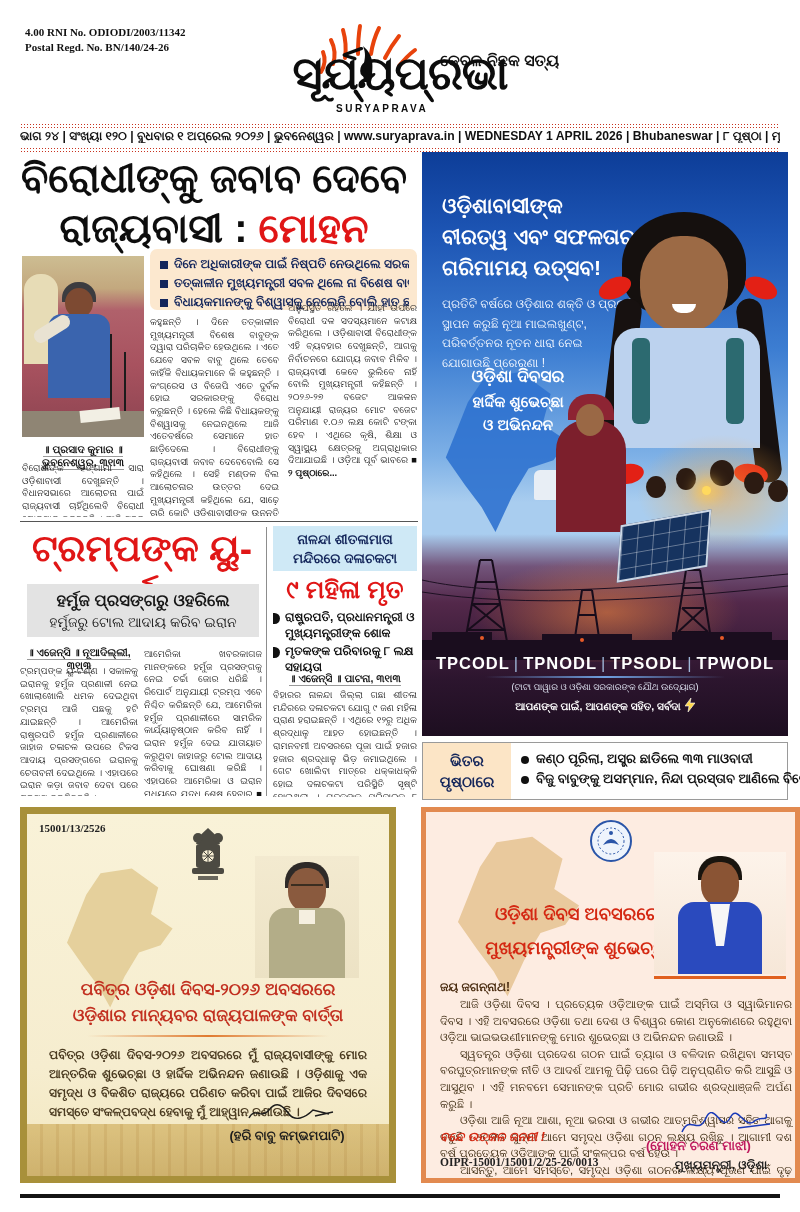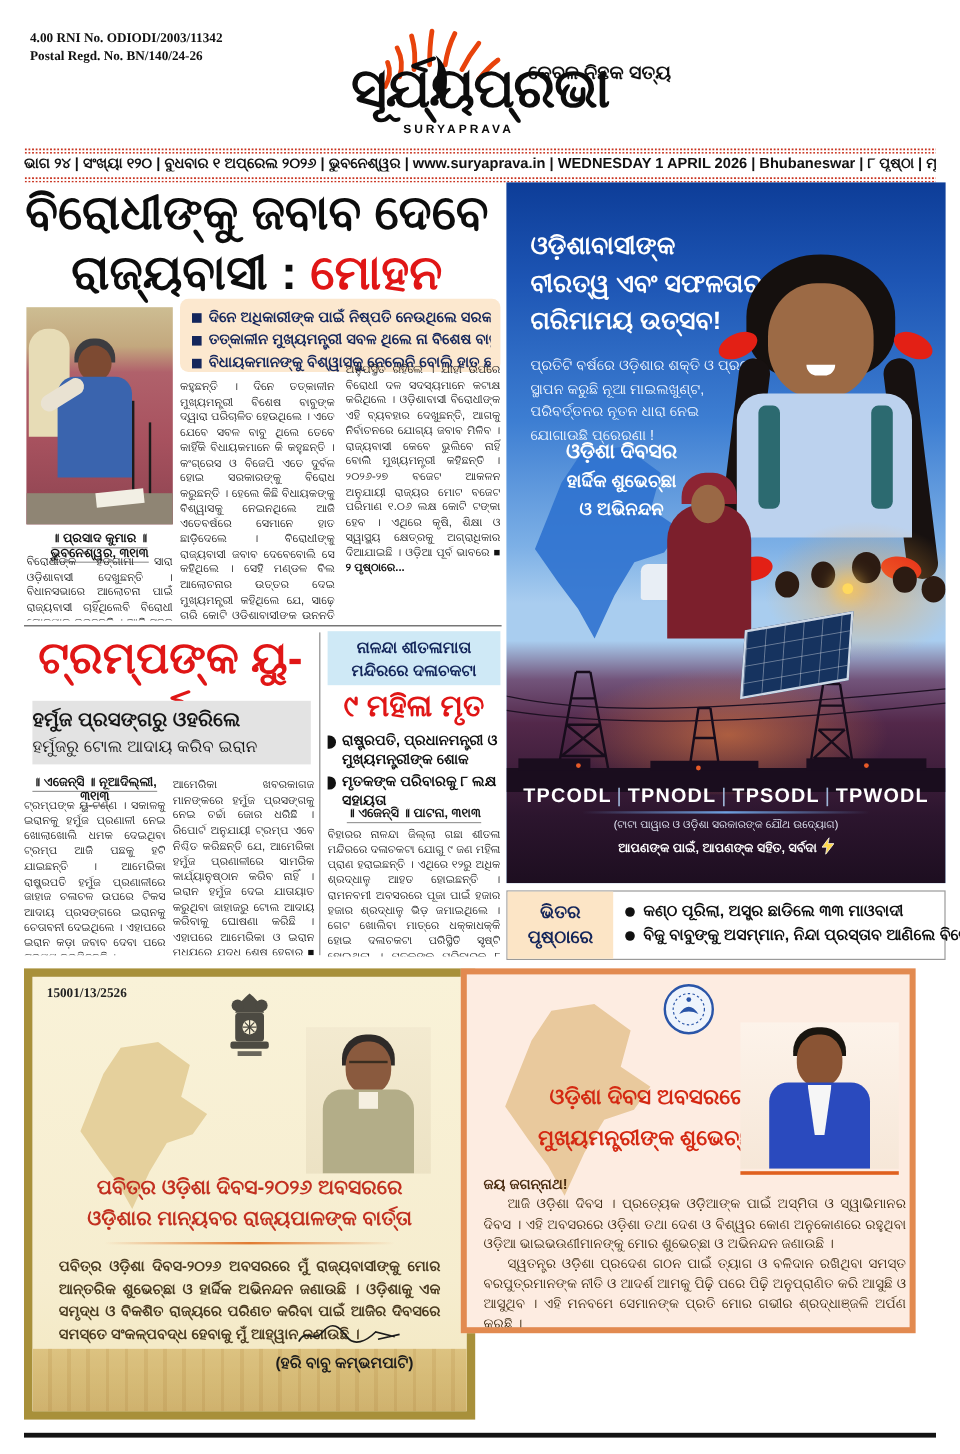--- a/index.html
+++ b/index.html
@@ -42,21 +42,21 @@
   .lead-byline { left:22px; top:443px; width:122px; }
   .bodytxt { font-size:9.4px; line-height:12.7px; color:#1d1d1d; text-align:justify; overflow:hidden; }
   .lead-c1 { left:22px; top:462px; width:122px; height:55px; }
   .lead-c2 { left:150px; top:316px; width:129px; height:200px; }
   .lead-c3 { left:288px; top:302px; width:129px; height:200px; }
   .contd { font-weight:bold; color:#111; }
   .rule-lead { left:20px; top:521px; width:398px; height:1px; background:#555; }
 
   
   .trump-hl { left:18px; top:525px; width:248px; text-align:center; font-size:37px; line-height:48px; font-weight:bold; color:#e01616; }
-  .trump-sub { left:27px; top:584px; width:232px; height:53px; background:#e3e3e3; padding-top:4px; }
+  .trump-sub { left:27px; top:584px; width:232px; height:53px; background:#e3e3e3; text-align:center; padding-top:4px; }
   .trump-sub .l1 { font-size:16.5px; font-weight:bold; color:#151515; line-height:24px; }
   .trump-sub .l2 { font-size:14px; font-weight:normal; color:#151515; line-height:21px; }
   .trump-byline { left:20px; top:646px; width:118px; }
   .trump-c1 { left:20px; top:665px; width:118px; height:131px; }
   .trump-c2 { left:144px; top:648px; width:118px; height:148px; }
   .vrule { left:266px; top:527px; width:1px; height:269px; background:#8d8d8d; }
 
   
   .nal-kicker { left:273px; top:526px; width:144px; height:45px; background:#cfe9f6; text-align:center; padding-top:4px; }
   .nal-kicker div { font-size:13.5px; line-height:19px; font-weight:bold; color:#13255a; }
@@ -139,21 +139,21 @@
   .gv-h1 { left:0; top:166px; width:362px; text-align:center; font-size:17px; font-weight:bold; color:#c23020; }
   .gv-h2 { left:0; top:192px; width:362px; text-align:center; font-size:17px; font-weight:bold; color:#c23020; }
   .gv-div { left:60px; top:221px; width:242px; height:2px; background:linear-gradient(90deg, transparent, #e07a30, transparent); }
   .gv-body { left:22px; top:232px; width:318px; font-size:12.3px; line-height:19px; font-weight:bold; color:#4a3a20; text-align:justify; }
   .gv-frieze { left:0; bottom:0; width:362px; height:52px; opacity:.8;
     background:repeating-linear-gradient(90deg,#ead9a8 0 13px,#dfc890 13px 16px), linear-gradient(180deg,#ead9a8,#d8c288); background-blend-mode:multiply; }
   .gv-sign { left:218px; top:288px; }
   .gv-name { left:170px; top:314px; width:180px; text-align:center; font-size:13px; font-weight:bold; color:#1c1c1c; }
 
   
-  .cm-ad { left:384px; top:807px; width:379px; height:304px; border:5px solid #e28a50; background:#fdece1; overflow:hidden; }
+  .cm-ad { left:421px; top:807px; width:379px; height:376px; border:5px solid #e28a50; background:#fdece1; overflow:hidden; }
   .cm-seal { left:162px; top:6px; }
   .cm-map { left:12px; top:22px; width:150px; height:172px; }
   .cm-map path { fill:#e9c99d; }
   .cm-h1 { left:6px; top:92px; width:290px; text-align:center; font-size:18px; font-weight:bold; color:#d42812; }
   .cm-h2 { left:6px; top:126px; width:290px; text-align:center; font-size:18px; font-weight:bold; color:#d42812; }
   .cm-photo { left:228px; top:40px; width:132px; height:122px; overflow:hidden; background:linear-gradient(180deg,#fdf3ea 0%,#f6e7d8 100%); }
   .cmp-hair { position:absolute; left:44px; top:4px; width:44px; height:24px; background:#19150f; border-radius:20px 20px 0 0; }
   .cmp-head { position:absolute; left:47px; top:10px; width:38px; height:44px; background:#8a5434; border-radius:46%; }
   .cmp-vest { position:absolute; left:24px; top:50px; width:84px; height:72px; background:#2a4abe; border-radius:16px 16px 0 0; }
   .cmp-shirt { position:absolute; left:56px; top:52px; width:20px; height:42px; background:#f6f6f6; clip-path:polygon(0 0,100% 0,70% 100%,30% 100%); }

